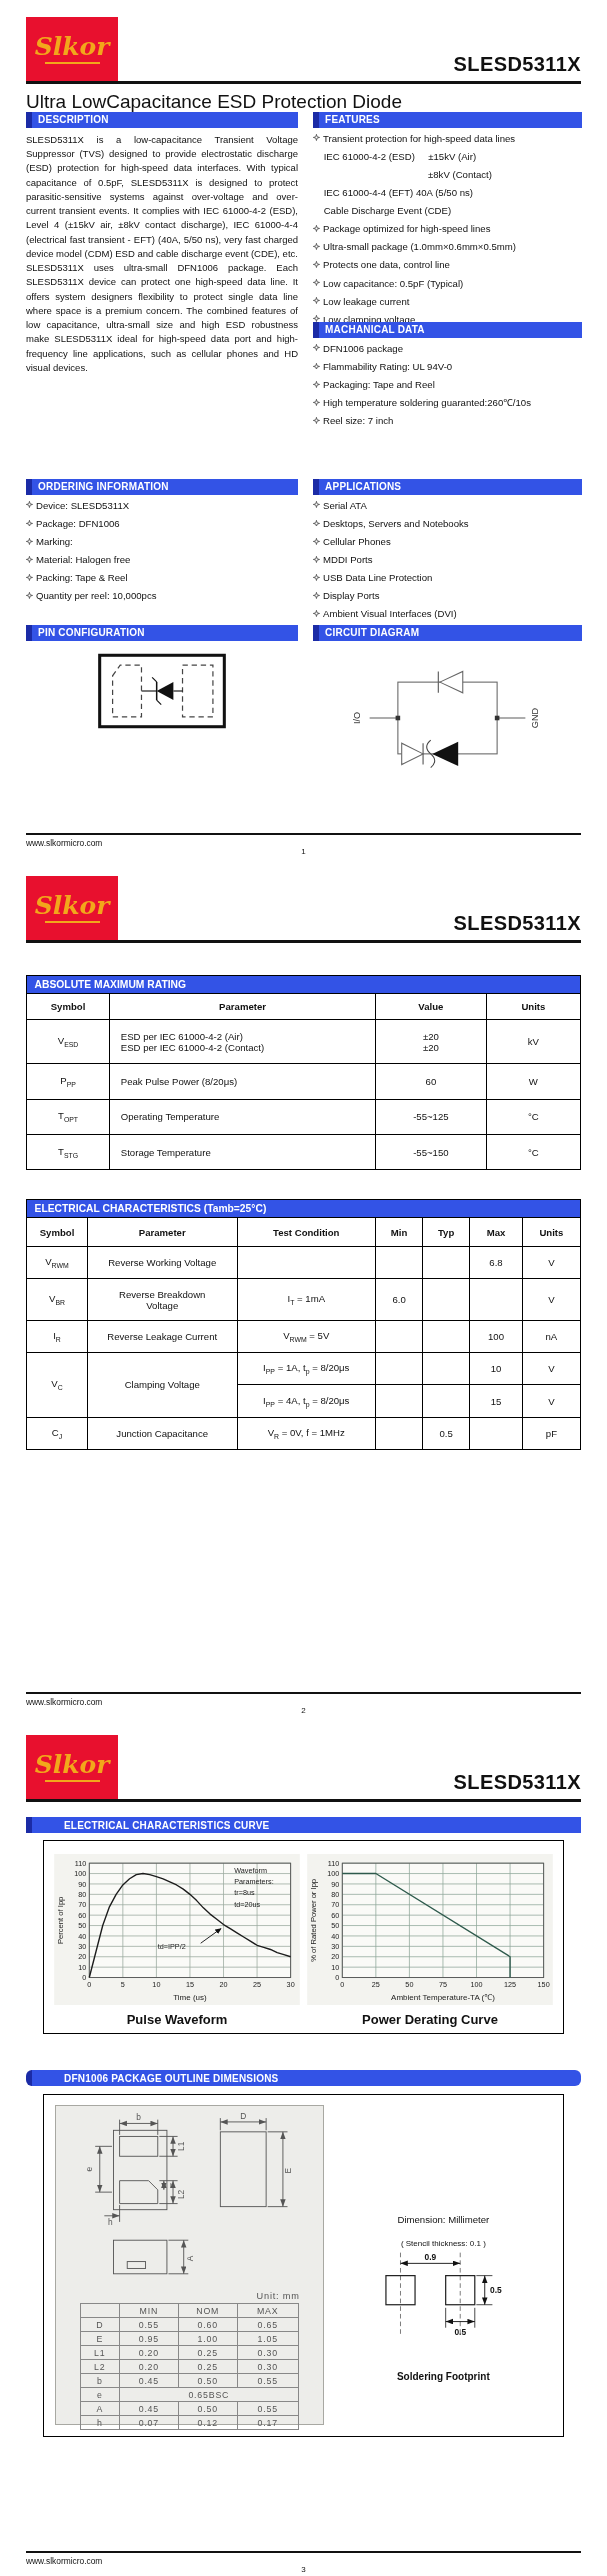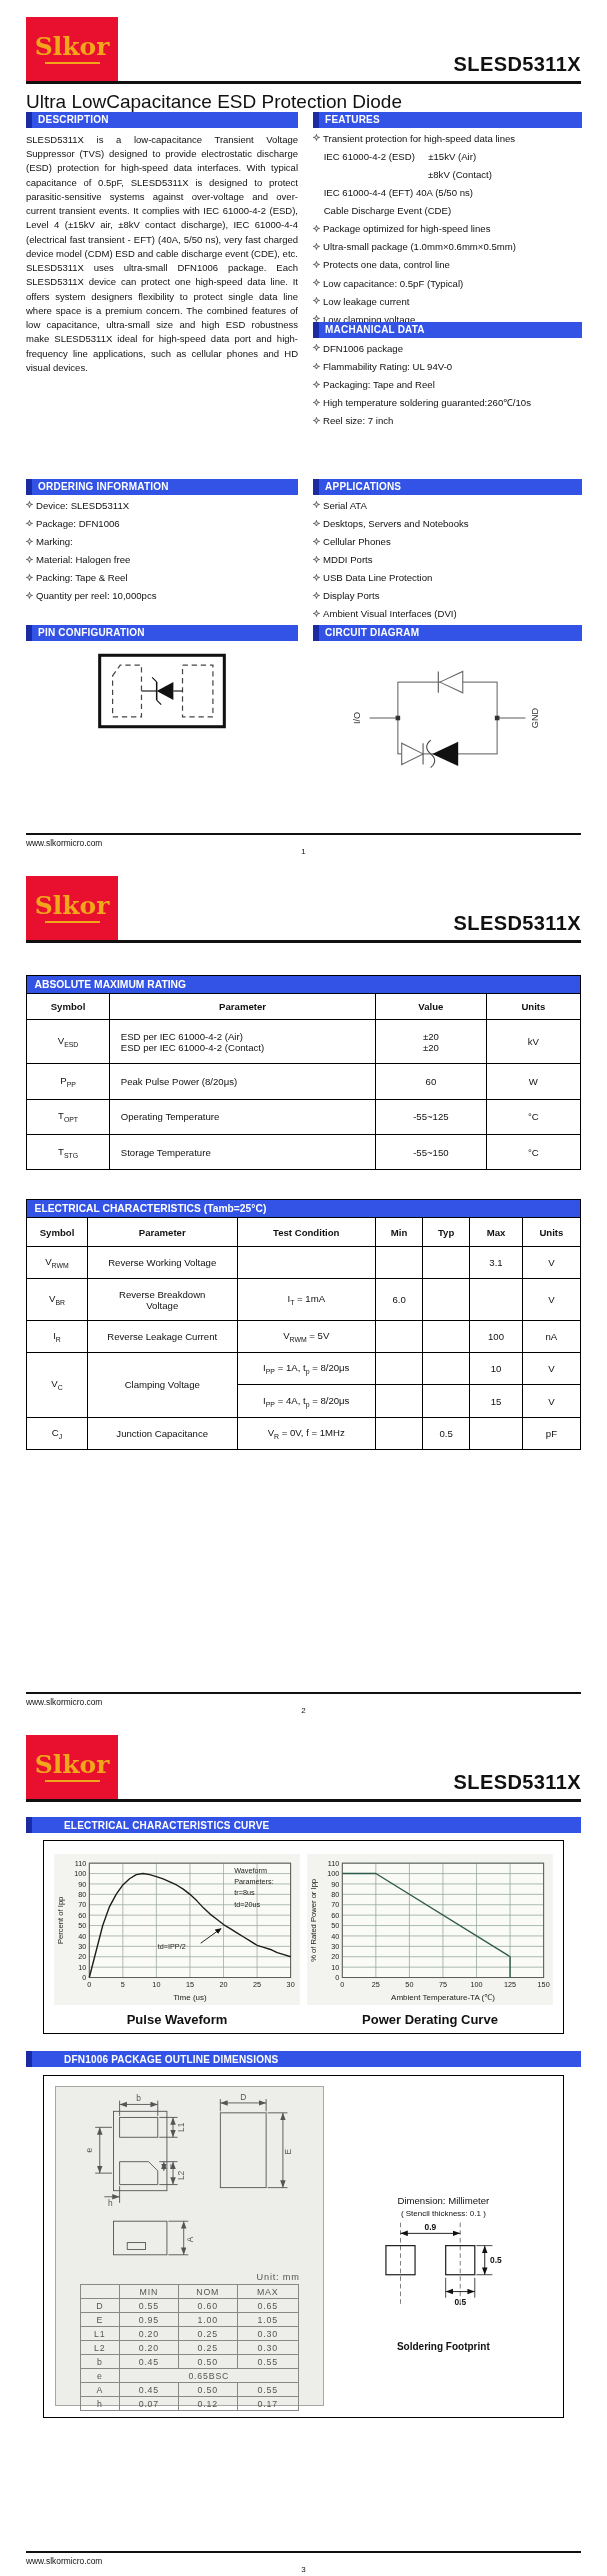--- a/index.html
+++ b/index.html
@@ -3,21 +3,21 @@
 <meta charset="utf-8">
 <style>
   :root{ --blue:#3353E6; --navy:#1B2BA6; --red:#E8102E; --gold:#F2A71B; }
   html,body{margin:0;padding:0;background:#fff;}
   .doc{width:607px;background:#fff;color:#111;font-family:"Liberation Sans",sans-serif;}
   .page{position:relative;height:859px;box-sizing:border-box;padding:0 26px;overflow:hidden;}
 
   
   .hdr{display:flex;justify-content:space-between;align-items:flex-end;border-bottom:3.1px solid #111;padding-top:17px;}
   .logo{width:92px;height:64px;background:var(--red);display:flex;flex-direction:column;align-items:center;justify-content:center;}
-  .logo-text{font-family:"DejaVu Serif",serif;font-weight:bold;font-size:25px;color:var(--gold);line-height:1;}
+  .logo-text{font-family:"DejaVu Serif",serif;font-style:italic;font-weight:bold;font-size:25px;color:var(--gold);line-height:1;}
   .logo-underline{width:55px;height:2.3px;background:var(--gold);margin-top:2.3px;}
   .part-no{font-size:20px;font-weight:bold;letter-spacing:0.4px;padding-bottom:4.6px;}
   .subtitle{font-size:19px;font-weight:normal;margin:6.9px 0 0 0;}
 
   
   .sec{position:absolute;}
   .sec-bar{background:var(--blue);border-left:6.9px solid var(--navy);color:#fff;font-weight:bold;font-size:10px;padding:2.3px 6.1px;letter-spacing:0.2px;}
   .sec-bar.full{margin:0;padding-left:32px;}
   .para{text-align:justify;font-size:9.5px;line-height:1.5;margin:5.4px 0 0 0;}
 
@@ -48,21 +48,21 @@
   .chart-wrap{text-align:center;}
   .chart-cap{font-weight:bold;font-size:13px;margin-top:4.6px;}
   .pkg-box{display:flex;gap:10.7px;padding:10.7px;height:320px;box-sizing:content-box;}
   .draw-panel{background:#EDEDEA;border:0.8px solid #A8A8A2;width:269px;padding:6.1px 4.6px;box-sizing:border-box;}
   .unit-label{text-align:right;font-size:9.2px;color:#555;letter-spacing:0.8px;margin:1.5px 18.4px 2.3px 0;}
   .dim-t{border-collapse:collapse;margin:0 auto;width:219px;table-layout:fixed;}
   .dim-t td{border:1.1px solid #888;color:#555;font-size:8.8px;text-align:center;padding:1.5px 3.1px;letter-spacing:0.8px;}
   .dim-t .thead td{color:#555;font-weight:normal;}
   .fp-col{flex:1;text-align:center;padding-top:109px;}
   .fp-note1{font-size:9.6px;}
-  .fp-note2{font-size:8px;margin-top:3px;}
+  .fp-note2{font-size:8px;margin-top:14px;}
   .fp-cap{font-weight:bold;font-size:10px;margin-top:4.6px;}
 
   
   .pfoot{position:absolute;left:26px;right:26px;bottom:10.7px;border-top:2.3px solid #111;padding-top:3.8px;font-size:8.4px;}
   .pnum{position:absolute;left:50%;transform:translateX(-50%);top:12.2px;font-size:8px;}
 </style>
 </head>
 <body>
 
 <div class="doc">
@@ -390,21 +390,21 @@
             <td>Typ</td>
             <td>Max</td>
             <td>Units</td>
           </tr>
           <tr>
             <td>V<sub>RWM</sub></td>
             <td>Reverse Working Voltage</td>
             <td></td>
             <td></td>
             <td></td>
-            <td>3.1</td>
+            <td>6.8</td>
             <td>V</td>
           </tr>
           <tr>
             <td>V<sub>BR</sub></td>
             <td>Reverse Breakdown<br>Voltage</td>
             <td>I<sub>T</sub> = 1mA</td>
             <td>6.0</td>
             <td></td>
             <td></td>
             <td>V</td>
@@ -567,21 +567,21 @@
             <text x="42" y="15.5" font-size="9.5" text-anchor="end" fill="#222">110</text>
             <rect x="46" y="12" width="264" height="150" fill="none" stroke="#555" stroke-width="1.2"></rect>
             <polyline points="46.0,25.6 90.0,25.6 266.0,134.7 266.0,162.0" fill="none" stroke="#2e5a4c" stroke-width="1.8" stroke-linejoin="round"></polyline>
             <text transform="rotate(-90 11 87)" x="11" y="87" font-size="10" text-anchor="middle" fill="#222">% of Rated Power or Ipp</text>
             <text x="178" y="191" font-size="10.5" text-anchor="middle" fill="#222">Ambient Temperature-TA (℃)</text>
           </svg>
         <div class="chart-cap">Power Derating Curve</div>
       </div>
     </div>
 
-    <div class="sec-bar full" style="margin-top:17px;">DFN1006 PACKAGE OUTLINE DIMENSIONS</div>
+    <div class="sec-bar full" style="margin-top:36px;border-radius:6px;">DFN1006 PACKAGE OUTLINE DIMENSIONS</div>
     <div class="box pkg-box">
       <div class="draw-panel">
         <svg width="252" height="174" viewBox="0 0 330 228">
           <defs>
             <marker id="pk-e" markerWidth="9" markerHeight="7" refX="8" refY="3" orient="auto">
                 <path d="M0,0 L8,3 L0,6 Z" fill="#555"></path>
               </marker>
             <marker id="pk-s" markerWidth="9" markerHeight="7" refX="8" refY="3" orient="auto-start-reverse">
                 <path d="M0,0 L8,3 L0,6 Z" fill="#555"></path>
               </marker>

